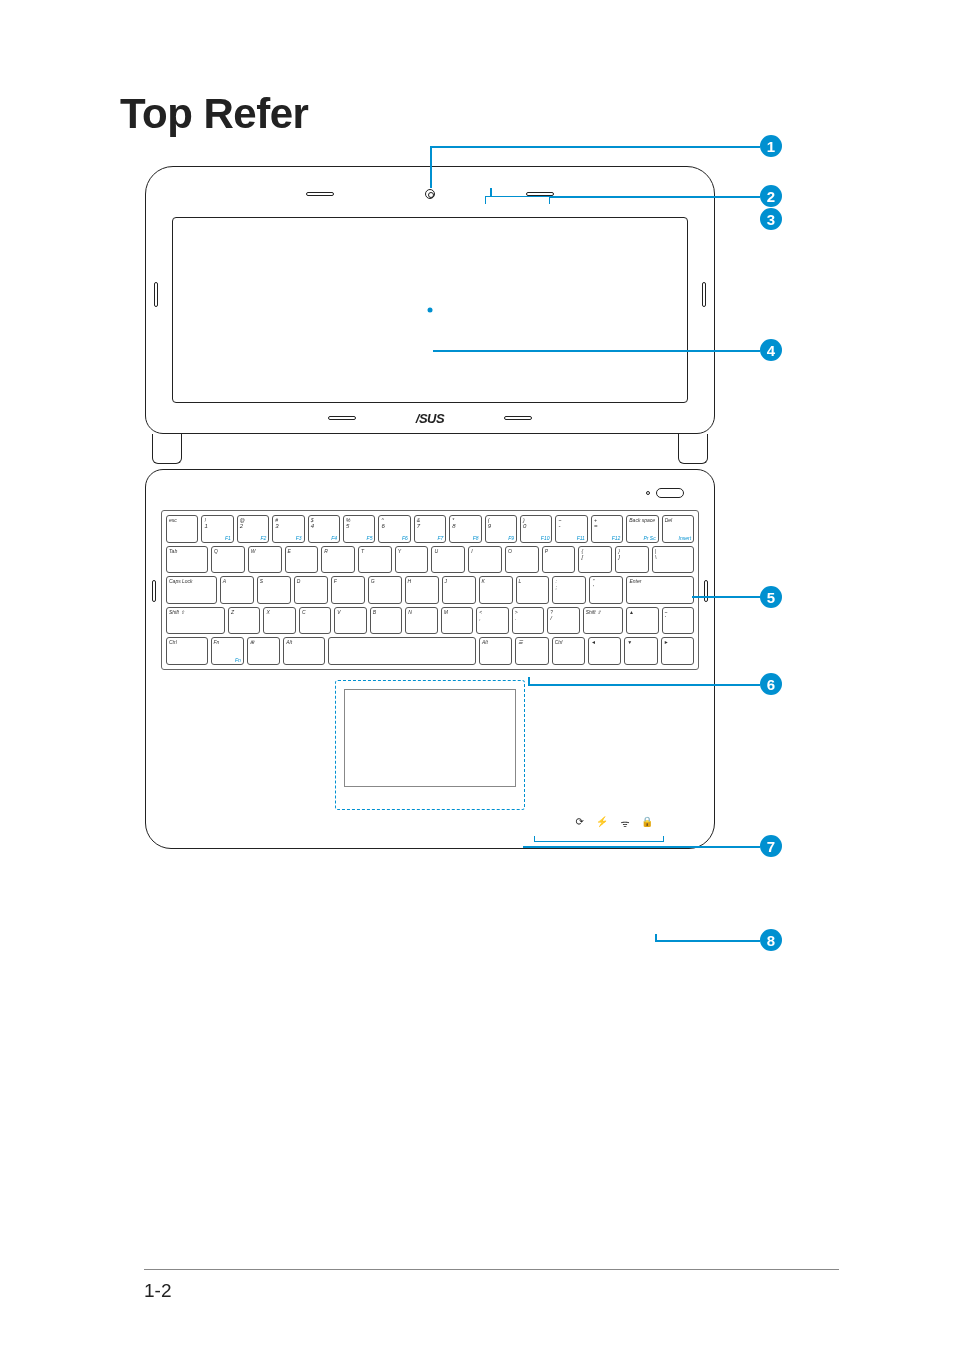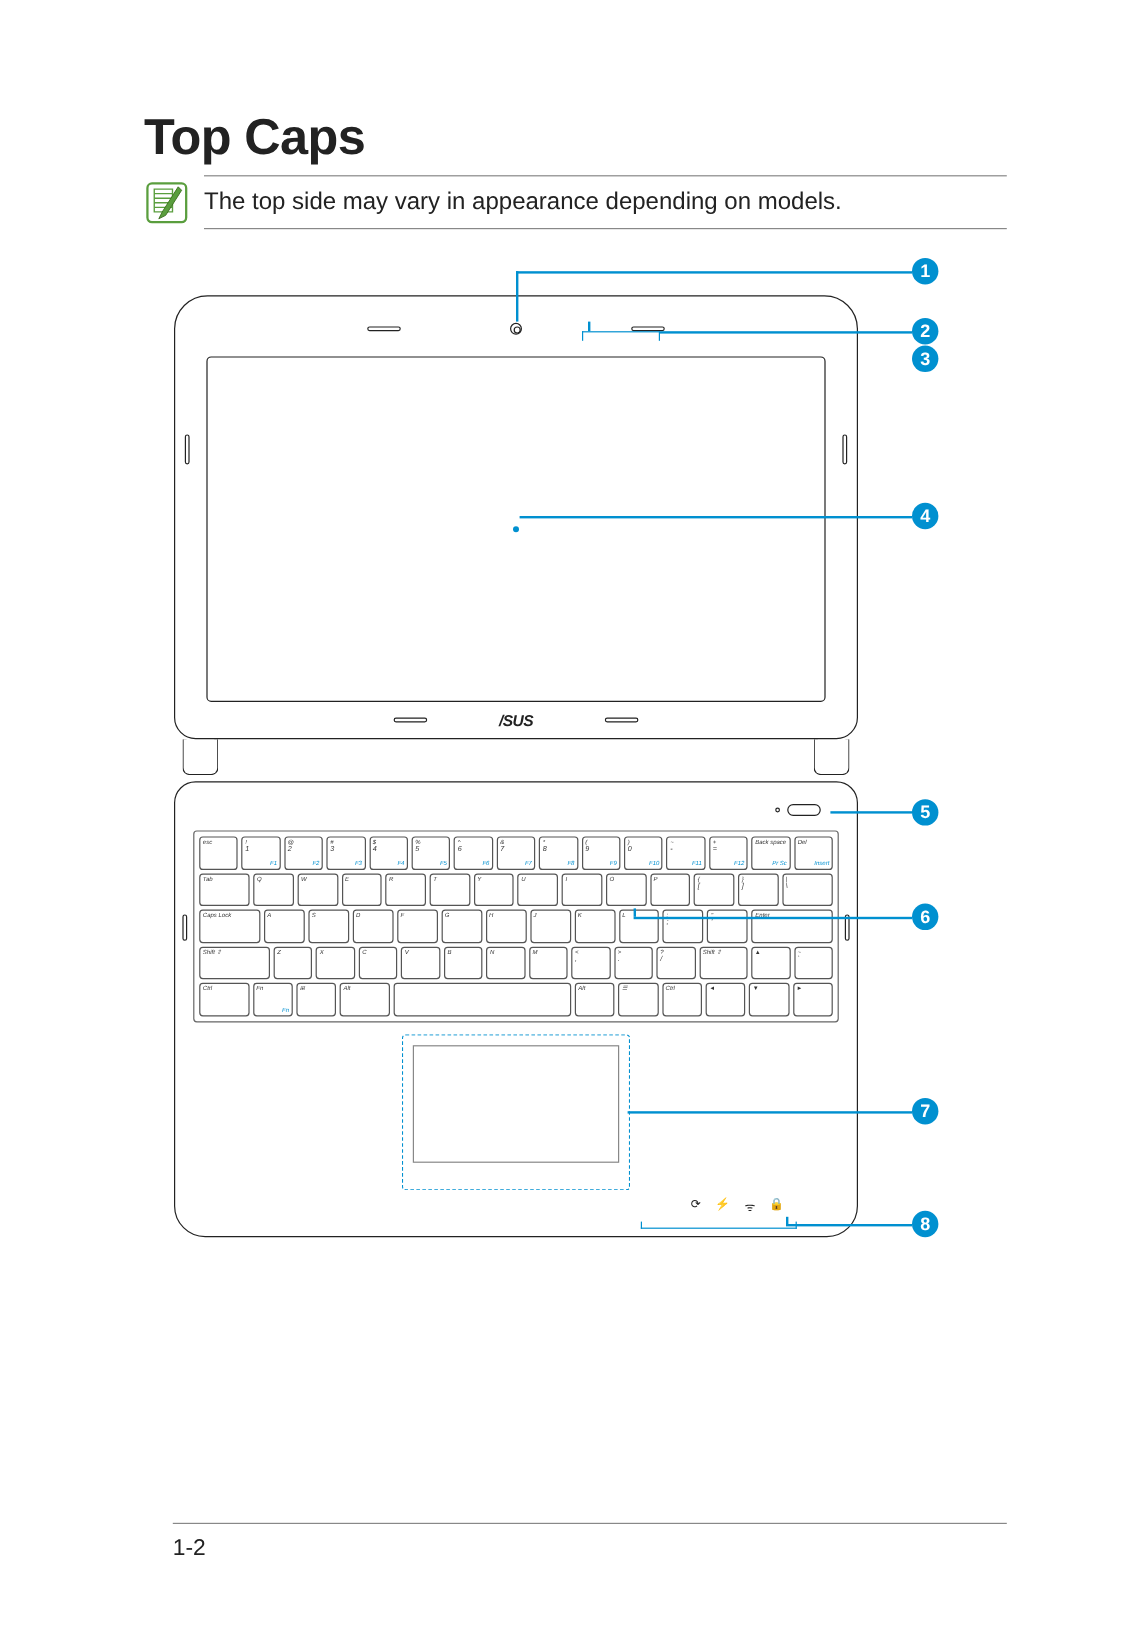--- a/index.html
+++ b/index.html
@@ -56,21 +56,21 @@
     }
     .laptop {
       position: absolute;
       left: 25px;
       top: 20px;
       width: 570px;
     }
     .lid {
       border: 1.5px solid #222;
       border-radius: 28px 28px 18px 18px;
-      height: 370px;
+      height: 268px;
       position: relative;
       background: #fff;
     }
     .screen {
       position: absolute;
       left: 26px; right: 26px; top: 50px; bottom: 30px;
       border: 1.5px solid #222;
       border-radius: 4px;
     }
     .camera {
@@ -156,34 +156,22 @@
       display:flex; justify-content:space-between; font-size:19px;margin-left:24px;
     }
     .brk{
       position:absolute; border:1.5px solid #0090d0;
     }
   </style>
 </head>
 <body>
 
 <div class="page">
-  <h1>Top Caps</h1>
-
-  <div class="note-box">
-    <div class="note-icon">
-      <svg viewBox="0 0 40 40" width="38" height="38">
-        <rect x="3" y="3" width="34" height="34" rx="4" fill="none" stroke="#5a9e3e" stroke-width="2"></rect>
-        <path d="M9 8 h16 v20 h-16 z M9 12 h16 M9 16 h16 M9 20 h16 M9 24 h16" fill="none" stroke="#5a9e3e" stroke-width="1.2"></path>
-        <path d="M30 6 l-14 22 l-3 6 l6 -3 l14 -22 z" fill="#5a9e3e" stroke="#3a6e1e" stroke-width="0.8"></path>
-      </svg>
-    </div>
-    <div class="note-text-wrap">
-      <span class="note-text">The top side may vary in appearance depending on models.</span>
-    </div>
-  </div>
+  <h1>Top Refer</h1>
+
 
   <div class="diagram-area">
 
     <div class="laptop">
       <div class="lid">
         <div class="speaker-slit speaker-left"></div>
         <div class="camera"></div>
         <div class="speaker-slit speaker-right"></div>
         <div class="side-slit l"></div>
         <div class="side-slit r"></div>

